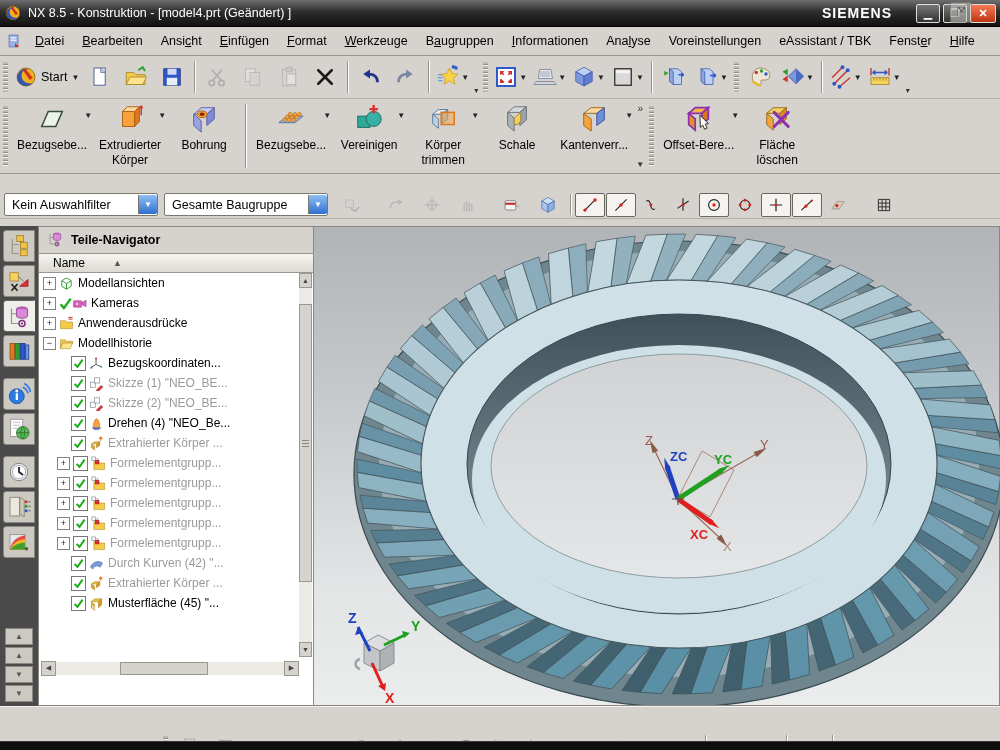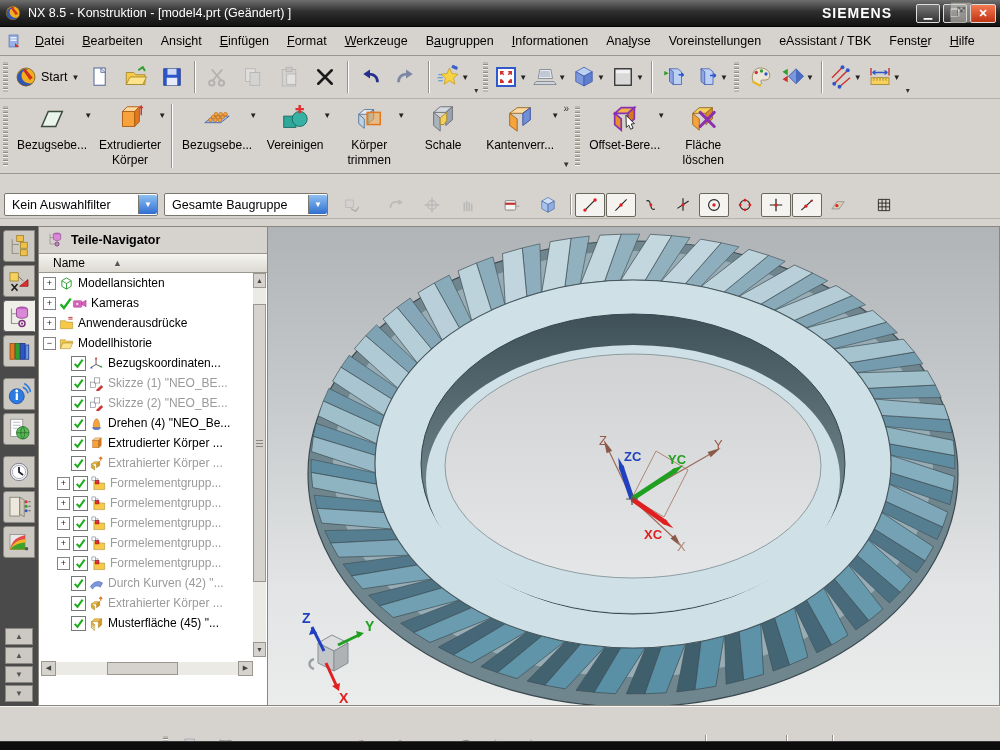--- a/index.html
+++ b/index.html
@@ -55,21 +55,21 @@
     border:1px solid #8a8781;background:#cfccc5;margin-right:3px;border-radius:2px;}
   
   #main{position:absolute;left:0;top:226px;width:1000px;height:480px;display:flex;}
   #resbar{width:38px;height:100%;background:#4a4a4a;display:flex;flex-direction:column;align-items:center;
     padding-top:4px;box-sizing:border-box;}
   .res-btn{width:30px;height:30px;margin-bottom:3px;background:#ccc9c2;border:1px solid #8a8781;
     border-radius:3px 0 0 3px;display:flex;align-items:center;justify-content:center;}
   .res-btn.active{background:#efeee8;border-color:#666 #efeee8 #666 #666;}
   .res-scroll{width:26px;height:15px;margin-top:2px;background:#ccc9c2;border:1px solid #8a8781;
     display:flex;align-items:center;justify-content:center;font-size:8px;color:#555;}
-  #navpanel{width:230px;height:100%;background:#fff;border:1px solid #8a8781;box-sizing:border-box;
+  #navpanel{width:276px;height:100%;background:#fff;border:1px solid #8a8781;box-sizing:border-box;
     display:flex;flex-direction:column;position:relative;}
   #nav-header{height:26px;background:#d6d3ce;display:flex;align-items:center;padding-left:8px;
     border-bottom:1px solid #9a978f;}
   #nav-header .nt{font-weight:bold;margin-left:8px;font-size:12.5px;}
   #nav-colhdr{height:18px;background:linear-gradient(#f6f5f1,#dcd9d2);border-bottom:1px solid #9a978f;
     display:flex;align-items:center;padding-left:14px;font-size:12px;}
   #nav-colhdr .sort{margin-left:28px;font-size:9px;color:#555;}
   #nav-rows{flex:1;position:relative;overflow:hidden;}
   .trow{height:20px;display:flex;align-items:center;white-space:nowrap;font-size:12px;}
   .trow .exp{width:11px;height:11px;border:1px solid #848484;background:#fff;display:flex;align-items:center;
@@ -376,20 +376,30 @@
             <rect x="8" y="9" width="13" height="16" fill="#f6a33c" stroke="#b05e10"></rect>
             <path d="M8 9l5-5h13l-5 5z" fill="#fcd9a0" stroke="#b05e10"></path>
             <path d="M21 9l5-5v16l-5 5z" fill="#e07820" stroke="#b05e10"></path>
             <path d="M28 13V3" stroke="#d03232" stroke-width="1.6"></path>
             <path d="M28 2l-2.4 3.6h4.8z" fill="#d03232"></path>
           </svg></span>
         <span class="flabel">Extrudierter
 Körper</span>
         <span class="feat-dd">▼</span>
       </span>
+      <span class="feat-btn">
+        <span><svg viewBox="0 0 32 32" width="30" height="30" aria-hidden="true">
+            <path d="M5 12l8-7h14l-8 7z" fill="#c9cdf4" stroke="#5a5f9e"></path>
+            <path d="M5 12v12l8 7V19z" fill="#9aa2e2" stroke="#5a5f9e"></path>
+            <path d="M27 5v12l-8 7V12z" fill="#8289d6" stroke="#5a5f9e"></path>
+            <ellipse cx="14" cy="12" rx="5.4" ry="3.6" fill="#f6a33c" stroke="#b05e10"></ellipse>
+            <ellipse cx="14" cy="12" rx="2.8" ry="1.8" fill="#8a2808"></ellipse>
+          </svg></span>
+        <span class="flabel">Bohrung</span>
+      </span>
       <span class="tb-sep" style="height: 64px; align-self: center;"></span>
       <span class="feat-btn">
         <span><svg viewBox="0 0 32 32" width="30" height="30" aria-hidden="true">
             <path d="M3 21l9-7h17l-9 7z" fill="#aac4ee" stroke="#4a6aaa"></path>
             <g fill="#f6a33c" stroke="#b05e10" stroke-width=".6">
               <circle cx="9" cy="18" r="2"></circle>
               <circle cx="14" cy="18" r="2"></circle>
               <circle cx="19" cy="18" r="2"></circle>
               <circle cx="12" cy="15" r="2"></circle>
               <circle cx="17" cy="15" r="2"></circle>
@@ -838,37 +848,20 @@
                 <path d="M5 17l8 9L28 5" stroke="#1fae1f" stroke-width="6" fill="none"></path>
               </svg>
             </span>
             <span style="display: flex;">
               <svg viewBox="0 0 32 32" width="15" height="15" aria-hidden="true">
                 <path d="M9 25c0-10 3-19 7-19s7 9 7 19z" fill="#f6a33c" stroke="#b05e10"></path>
                 <path d="M7 25h18l-4 4H11z" fill="#5f7ed0" stroke="#2f4f9e"></path>
               </svg>
             </span>
             <span class="lab">Drehen (4) "NEO_Be...</span>
-          </div>
-          <div class="trow">
-            <span style="width: 18px; flex: 0 0 auto;"></span>
-            <span class="spc"></span>
-            <span class="cb">
-              <svg viewBox="0 0 32 32" width="11" height="11">
-                <path d="M5 17l8 9L28 5" stroke="#1fae1f" stroke-width="6" fill="none"></path>
-              </svg>
-            </span>
-            <span style="display: flex;">
-              <svg viewBox="0 0 32 32" width="15" height="15" aria-hidden="true">
-                <rect x="8" y="9" width="13" height="16" fill="#f6a33c" stroke="#b05e10"></rect>
-                <path d="M8 9l5-5h13l-5 5z" fill="#fcd9a0" stroke="#b05e10"></path>
-                <path d="M21 9l5-5v16l-5 5z" fill="#e07820" stroke="#b05e10"></path>
-              </svg>
-            </span>
-            <span class="lab">Extrudierter Körper ...</span>
           </div>
           <div class="trow">
             <span style="width: 18px; flex: 0 0 auto;"></span>
             <span class="spc"></span>
             <span class="cb">
               <svg viewBox="0 0 32 32" width="11" height="11">
                 <path d="M5 17l8 9L28 5" stroke="#1fae1f" stroke-width="6" fill="none"></path>
               </svg>
             </span>
             <span style="display: flex;">

